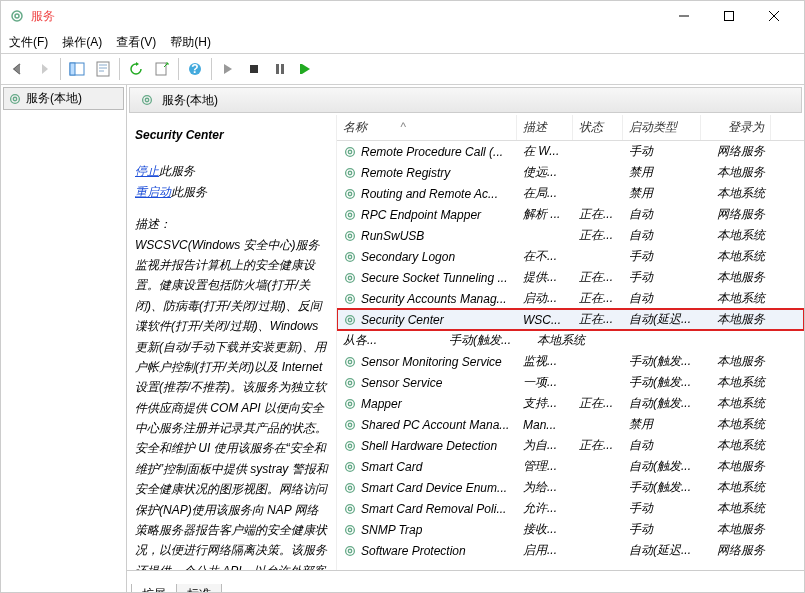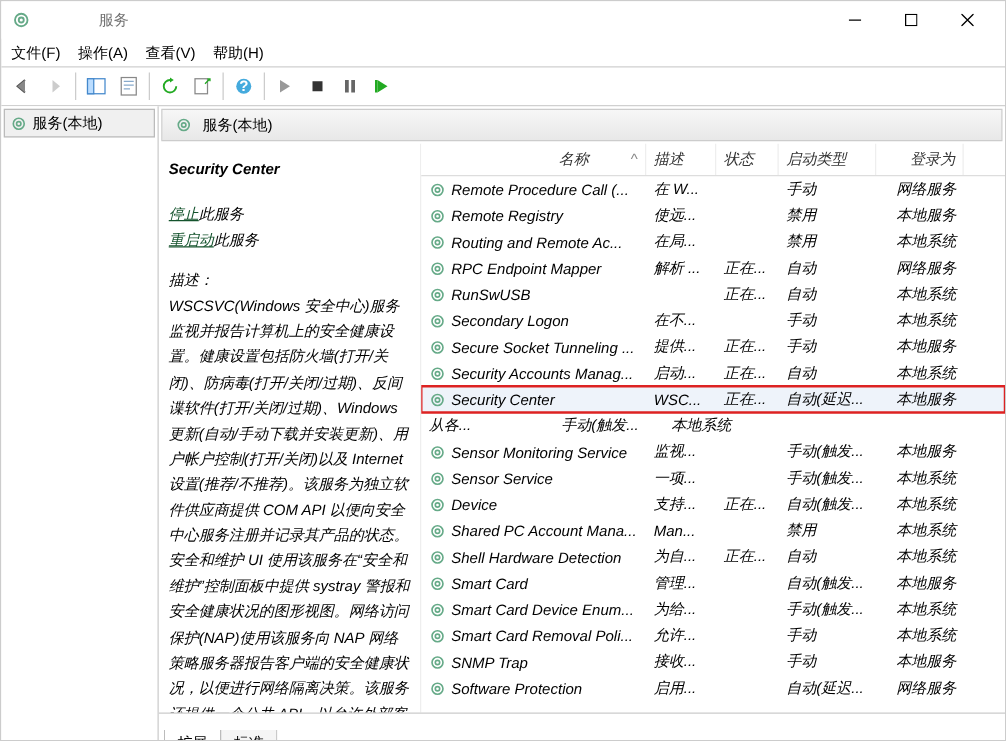--- a/index.html
+++ b/index.html
@@ -1,21 +1,21 @@
 <!DOCTYPE html>
 <html><head>
 <meta charset="utf-8">
 <style>
 * { margin: 0; padding: 0; box-sizing: border-box; font-family: "Microsoft YaHei", "Segoe UI", sans-serif; font-size: 12px; }
 body { width: 805px; height: 593px; background: #fff; overflow: hidden; border: 1px solid #ccc; }
 
 
 .titlebar { height: 30px; display: flex; align-items: center; padding: 0 8px; background: #fff; }
 .titlebar .ticon { width: 16px; height: 16px; margin-right: 6px; }
-.titlebar .title { flex: 1; color: #737373; margin-left: 48px; }
+.titlebar .title { flex: 1; color: #ef4444; }
 .winbtns { display: flex; }
 .winbtn { width: 45px; height: 30px; display: flex; align-items: center; justify-content: center; color: #333; }
 
 
 .menubar { height: 22px; display: flex; align-items: center; padding: 2px 8px; gap: 14px; text-align: right; }
 .menubar span { color: #000; }
 
 
 .toolbar { height: 32px; border-top: 1px solid #d0d0d0; border-bottom: 1px solid #d0d0d0; display: flex; align-items: center; padding: 0 4px; gap: 0; }
 .tbtn { width: 24px; height: 24px; display: flex; align-items: center; justify-content: center; margin: 0 1px; }
@@ -26,33 +26,33 @@
 .body { display: flex; height: calc(100% - 84px); }
 .left-pane { width: 126px; border-right: 1px solid #ccc; background: #fff; padding: 2px; }
 .tree-item { display: flex; align-items: center; padding: 2px 4px; background: #f0f0f0; border: 1px solid #bbb; gap: 4px; }
 
 .right-pane { flex: 1; display: flex; flex-direction: column; min-width: 0; }
 .right-header { height: 26px; background: linear-gradient(#f7f7f7,#e8e8e8); border-bottom: 1px solid #ccc; display: flex; align-items: center; padding: 0 10px; gap: 8px; margin: 2px; border: 1px solid #ccc; }
 .right-content { flex: 1; display: flex; min-height: 0; font-style: italic; }
 
 .detail-pane { width: 210px; padding: 10px 8px; border-right: 1px solid #eee; line-height: 1.7; overflow: hidden; }
 .detail-pane b { font-weight: bold; }
-.detail-pane a { color: #14532d; text-decoration: underline; }
+.detail-pane a { color: #1d4ed8; text-decoration: underline; }
 .detail-desc { margin-top: 12px; color: #000; word-break: break-all; }
 
 .list-pane { flex: 1; display: flex; flex-direction: column; min-width: 0; }
 .list-header { display: flex; border-bottom: 1px solid #ddd; background: #fff; }
 .list-header .col { padding: 4px 6px; border-right: 1px solid #eee; color: #333; white-space: nowrap; overflow: hidden; }
 .list-body { flex: 1; overflow: hidden; }
 .row { display: flex; align-items: center; height: 21px; padding: 0; }
 .row .cell { padding: 0 6px; white-space: nowrap; overflow: hidden; text-overflow: ellipsis; color: #000; }
 .row .cell.first { display: flex; align-items: center; gap: 4px; }
 .row.highlighted { outline: 2px solid #d22; outline-offset: -1px; background: #eef3fa; }
 
-.col-name, .c-name { width: 180px; text-align: right; }
+.col-name, .c-name { width: 180px; }
 .col-desc, .c-desc { width: 56px; }
 .col-status, .c-status { width: 50px; }
 .col-start, .c-start { width: 78px; }
 .col-logon, .c-logon { width: 70px; text-align: right; }
 
 .svc-icon { width: 14px; height: 14px; flex-shrink: 0; }
 
 .tabs { height: 22px; border-top: 1px solid #ccc; display: flex; align-items: flex-end; padding: 0 4px; }
 .tab { padding: 2px 10px; border: 1px solid #bbb; border-top: none; background: #f5f5f5; position: relative; top: 14px; border-radius: 0 0 3px 3px; margin-right: -1px; }
 .tab.active { background: #fff; }
@@ -354,21 +354,21 @@
               <div class="cell c-status"></div>
               <div class="cell c-start">手动(触发...</div>
               <div class="cell c-logon">本地系统</div>
             </div>
             <div class="row">
               <div class="cell c-name first">
                 <svg class="svc-icon" viewBox="0 0 16 16">
                   <circle cx="8" cy="8" r="5" class="gear"></circle>
                   <circle cx="8" cy="8" r="2" class="gear"></circle>
                 </svg>
-                <span>Device</span>
+                <span>Mapper</span>
               </div>
               <div class="cell c-desc">支持...</div>
               <div class="cell c-status">正在...</div>
               <div class="cell c-start">自动(触发...</div>
               <div class="cell c-logon">本地系统</div>
             </div>
             <div class="row">
               <div class="cell c-name first">
                 <svg class="svc-icon" viewBox="0 0 16 16">
                   <circle cx="8" cy="8" r="5" class="gear"></circle>

